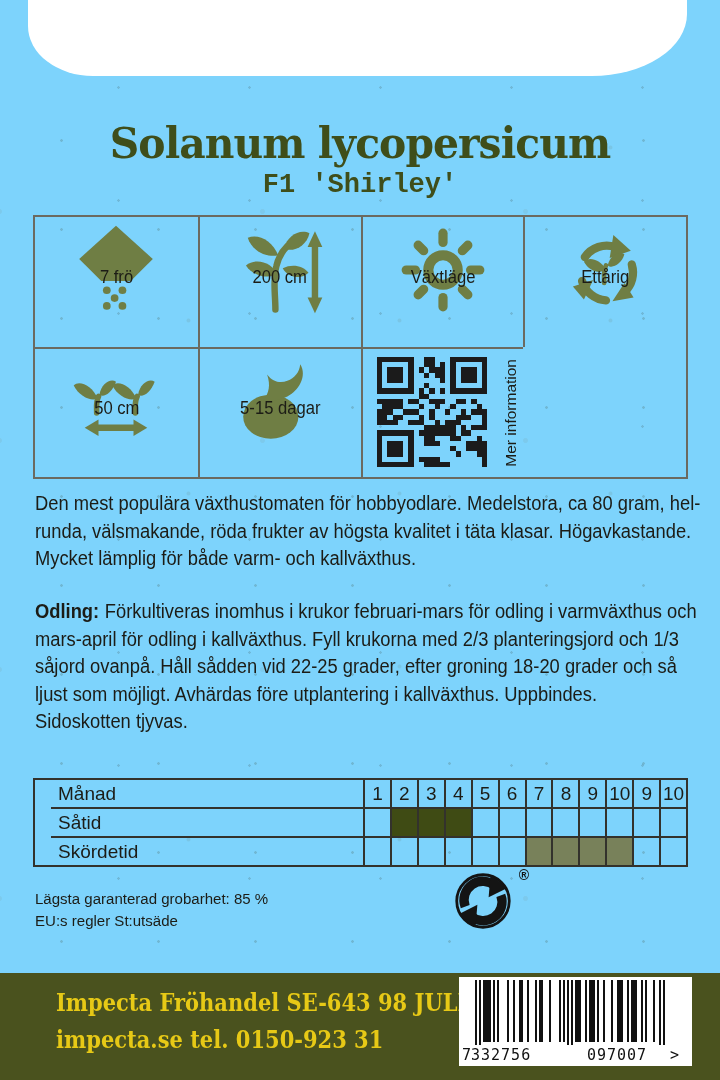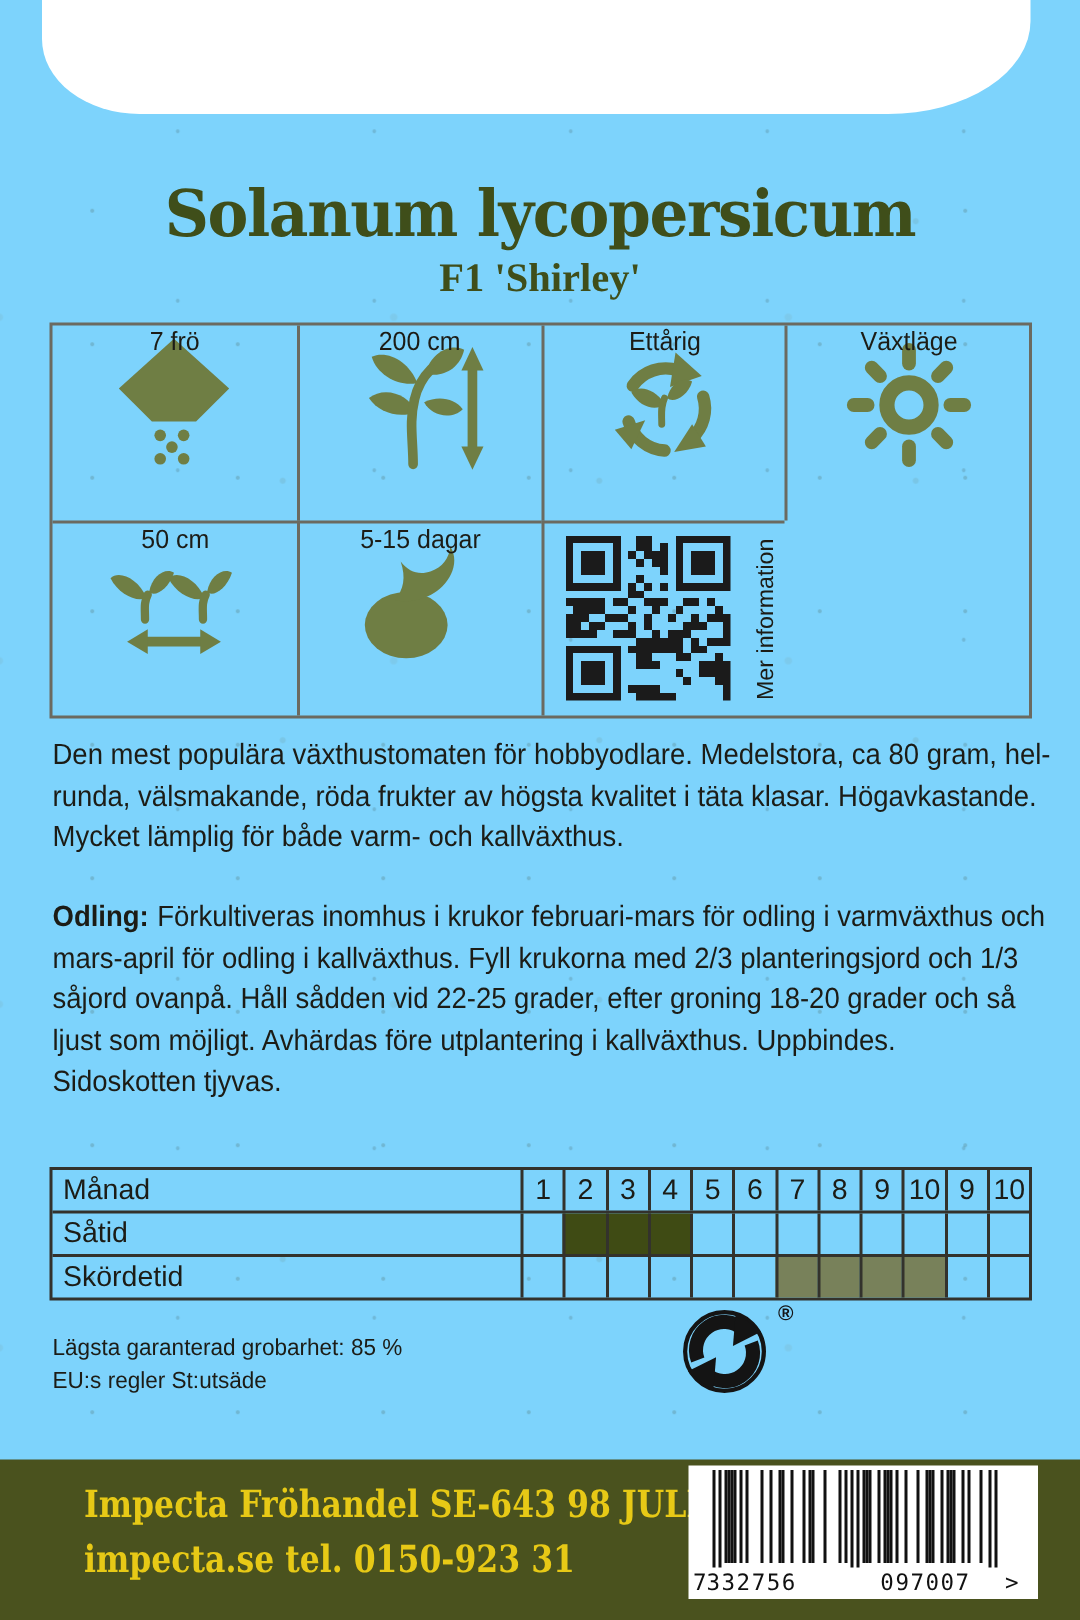--- a/index.html
+++ b/index.html
@@ -14,44 +14,44 @@
       radial-gradient(circle,rgba(120,125,100,.10) 0 2px,transparent 3px);
     background-size:97px 89px,131px 113px,211px 173px,263px 229px;
     background-position:13px 7px,53px 31px,83px 61px,131px 97px;}
   .layer{position:relative;z-index:2;}
   .flap{position:absolute;top:0;left:28px;right:33px;height:76px;background:#ffffff;z-index:1;
     border-bottom-left-radius:65px 50px;border-bottom-right-radius:95px 62px;}
   .title{position:absolute;top:118px;left:0;width:720px;text-align:center;
     font-family:"DejaVu Serif",serif;font-weight:700;color:#3f4e1a;font-size:43px;
     letter-spacing:-1px;white-space:nowrap;transform:scaleX(.95);}
   .subtitle{position:absolute;top:170px;left:0;width:720px;text-align:center;
-    font-family:Liberation Serif, serif;font-weight:700;color:#3f4e1a;font-size:27px;white-space:nowrap;}
+    font-family:Liberation Mono, monospace;font-weight:700;color:#3f4e1a;font-size:27px;white-space:nowrap;}
   
   .igrid{position:absolute;left:33px;top:215px;width:655px;height:264px;box-sizing:border-box;
     border:2px solid #6b6a60;display:grid;grid-template-columns:repeat(4,1fr);grid-template-rows:1fr 1fr;}
   .icell{position:relative;border-left:2px solid #6b6a60;border-top:2px solid #6b6a60;
-    display:flex;flex-direction:column;align-items:center;justify-content:flex-start;padding-bottom:9px;box-sizing:border-box;}
+    display:flex;flex-direction:column;align-items:center;justify-content:center;padding-bottom:9px;box-sizing:border-box;}
   .icell:nth-child(4n+1){border-left:none;}
   .icell:nth-child(-n+4){border-top:none;}
   .iart{position:absolute;top:6px;left:0;right:0;height:94px;display:flex;align-items:center;justify-content:center;}
   .ilabel{font-size:17.5px;color:#1c1c16;transform:scaleX(.95);white-space:nowrap;}
   .qrart{position:absolute;top:8px;left:14px;}
   .qrlabel-wrap{position:absolute;right:3px;top:6px;bottom:6px;display:flex;align-items:center;}
   .qrlabel{writing-mode:vertical-rl;transform:rotate(180deg);font-size:15.5px;color:#1c1c16;white-space:nowrap;}
   
   .tline{white-space:nowrap;transform:scaleX(.94);transform-origin:0 50%;
     font-size:19.5px;line-height:27.5px;color:#1c1c16;}
   .desc{position:absolute;left:35px;top:490px;}
   .cult{position:absolute;left:35px;top:598px;}
   .cult b{margin-right:6px;}
   .legal{position:absolute;left:35px;top:888px;}
   .legal .tline{font-size:15.5px;line-height:21.5px;transform:scaleX(.97);}
   
   .cal{position:absolute;left:33px;top:778px;width:655px;box-sizing:border-box;
-    border:2px solid #33322c;display:flex;flex-direction:column;}
+    border:2px solid #33322c;display:flex;flex-direction:column;padding-left:16px;}
   .crow{display:flex;height:27px;}
   .crow + .crow{border-top:2px solid #33322c;text-align:right;}
   .clabel{width:312px;box-sizing:border-box;display:flex;align-items:center;padding-left:7px;
     font-size:19px;color:#1c1c16;white-space:nowrap;}
   .cc{flex:1;box-sizing:border-box;border-left:2px solid #33322c;display:flex;
     align-items:center;justify-content:center;font-size:19px;color:#1c1c16;}
   
   .gdot{position:absolute;left:453px;top:871px;width:76px;height:68px;}
   .gdot .rmark{position:absolute;right:0;top:-4px;font-size:14px;color:#141414;font-weight:bold;}
   
@@ -108,55 +108,55 @@
           <polygon points="88,8 80,25 96,25" fill="#6f7e44"></polygon>
           <polygon points="88,97 80,80 96,80" fill="#6f7e44"></polygon>
         </svg>
       </div>
       <div class="ilabel">200 cm</div>
     </div>
 
     <div class="icell">
       <div class="iart">
         <svg width="92" height="92" viewBox="0 0 100 100">
+          <circle cx="50" cy="50" r="16" stroke="#6f7e44" stroke-width="11" fill="none"></circle>
+          <g stroke="#6f7e44" stroke-width="10" stroke-linecap="round">
+            <line x1="80" y1="50" x2="90" y2="50"></line>
+            <line x1="71" y1="29" x2="77" y2="23"></line>
+            <line x1="50" y1="20" x2="50" y2="10"></line>
+            <line x1="29" y1="29" x2="23" y2="23"></line>
+            <line x1="20" y1="50" x2="10" y2="50"></line>
+            <line x1="29" y1="71" x2="23" y2="77"></line>
+            <line x1="50" y1="80" x2="50" y2="90"></line>
+            <line x1="71" y1="71" x2="77" y2="77"></line>
+          </g>
+        </svg>
+      </div>
+      <div class="ilabel">Växtläge</div>
+    </div>
+
+    <div class="icell">
+      <div class="iart">
+        <svg width="92" height="92" viewBox="0 0 100 100">
           <g stroke="#6f7e44" stroke-width="9" fill="none" stroke-linecap="round">
             <path d="M27 36 A29 29 0 0 1 60 25"></path>
             <path d="M78 44 A29 29 0 0 1 70 74"></path>
             <path d="M50 83 A29 29 0 0 1 24 62"></path>
           </g>
           <g fill="#6f7e44">
             <polygon points="58,12 77,29 54,37"></polygon>
             <polygon points="80,80 57,84 70,64"></polygon>
             <polygon points="14,68 36,61 26,82"></polygon>
             <path d="M50 49 C43 38 31 35 26 41 C32 52 45 55 50 49 Z"></path>
             <path d="M52 45 C54 34 64 29 70 33 C67 44 56 49 52 45 Z"></path>
           </g>
           <path d="M48 64 C48 56 47 52 50 45" stroke="#6f7e44" stroke-width="5" fill="none" stroke-linecap="round"></path>
         </svg>
       </div>
       <div class="ilabel">Ettårig</div>
-    </div>
-
-    <div class="icell">
-      <div class="iart">
-        <svg width="92" height="92" viewBox="0 0 100 100">
-          <circle cx="50" cy="50" r="16" stroke="#6f7e44" stroke-width="11" fill="none"></circle>
-          <g stroke="#6f7e44" stroke-width="10" stroke-linecap="round">
-            <line x1="80" y1="50" x2="90" y2="50"></line>
-            <line x1="71" y1="29" x2="77" y2="23"></line>
-            <line x1="50" y1="20" x2="50" y2="10"></line>
-            <line x1="29" y1="29" x2="23" y2="23"></line>
-            <line x1="20" y1="50" x2="10" y2="50"></line>
-            <line x1="29" y1="71" x2="23" y2="77"></line>
-            <line x1="50" y1="80" x2="50" y2="90"></line>
-            <line x1="71" y1="71" x2="77" y2="77"></line>
-          </g>
-        </svg>
-      </div>
-      <div class="ilabel">Växtläge</div>
     </div>
 
 
     <div class="icell">
       <div class="iart">
         <svg width="96" height="92" viewBox="0 0 100 100">
           <g fill="#6f7e44">
             <path d="M30 46 C24 32 10 26 4 32 C10 44 24 50 30 46 Z"></path>
             <path d="M32 42 C34 30 44 24 50 28 C46 40 36 46 32 42 Z"></path>
             <path d="M72 46 C66 32 52 26 46 32 C52 44 66 50 72 46 Z"></path>

